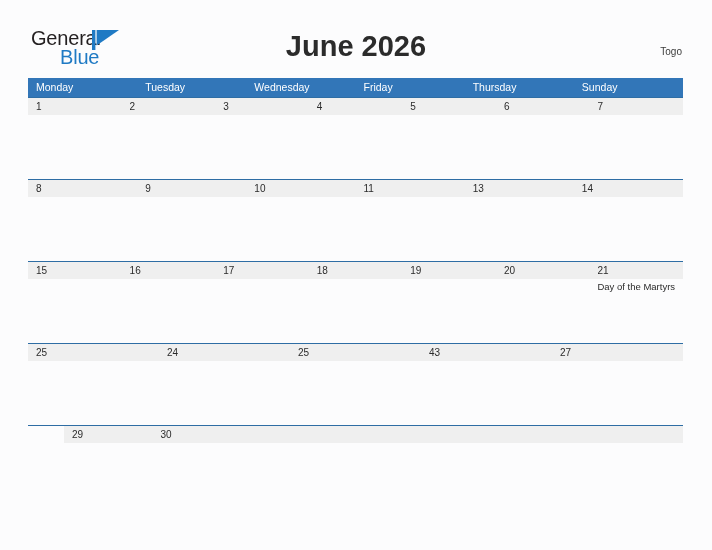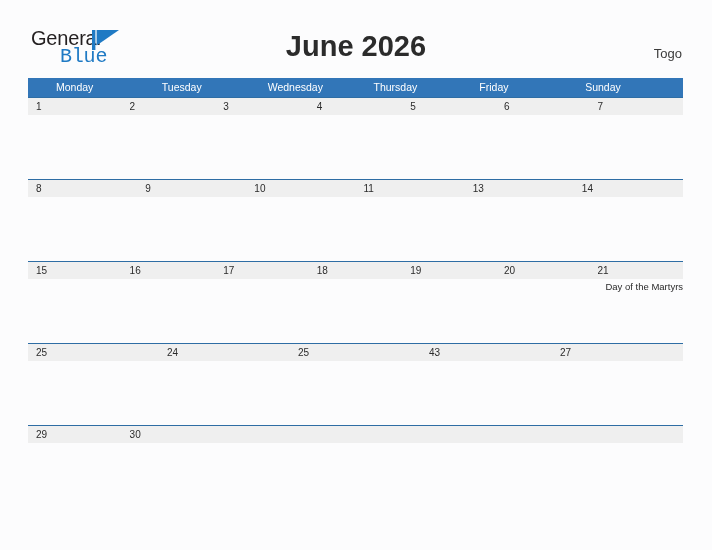--- a/index.html
+++ b/index.html
@@ -42,21 +42,21 @@
     letter-spacing: -0.2px;
     font-family: "Liberation Sans", sans-serif;
   }
   .logo-blue {
     position: absolute;
     left: 29px;
     top: 19px;
     font-size: 20px;
     color: #1f7ac4;
     letter-spacing: -0.2px;
-    font-family: Liberation Mono, monospace;
+    font-family: Liberation Sans, sans-serif;
   }
   .logo-flag {
     position: absolute;
     left: 61px;
     top: 2px;
     width: 30px;
     height: 20px;
   }
   .cal-title {
     position: absolute;
@@ -67,36 +67,35 @@
     font-size: 29px;
     color: #2b2b2b;
     font-weight: bold;
     margin: 0;
     letter-spacing: 0px;
   }
   .country {
     position: absolute;
     right: 30px;
     top: 46px;
-    font-size: 13px;
+    font-size: 10px;
     color: #3b3b3b;
   }
 
   
   .calendar {
     position: absolute;
     left: 28px;
     top: 78px;
     width: 655px;
   }
   .dow-header {
     display: flex;
     background: #3276b8;
     height: 19px;
-    padding-left: 20px;
   }
   .dow-cell {
     flex: 1 1 0;
     color: #ffffff;
     font-size: 10.5px;
     line-height: 19px;
     padding-left: 8px;
     box-sizing: border-box;
     white-space: nowrap;
     overflow: hidden;
@@ -138,25 +137,25 @@
     line-height: 17px;
     height: 17px;
   }
   .day-event {
     display: block;
     font-size: 9.5px;
     color: #2b2b2b;
     line-height: 13px;
     margin-top: 1px;
     white-space: nowrap;
-    text-align: right;
   }
   
   .week-row.last .week-days {
     height: 20px;
+    margin-left: 36px;
   }
 </style>
 </head>
 <body>
 
 <div class="page">
 
   <div class="top-bar">
 
     <div class="logo">
@@ -174,22 +173,22 @@
 
     <div class="country">Togo</div>
   </div>
 
   <div class="calendar">
 
     <div class="dow-header">
       <div class="dow-cell">Monday</div>
       <div class="dow-cell">Tuesday</div>
       <div class="dow-cell">Wednesday</div>
+      <div class="dow-cell">Friday</div>
       <div class="dow-cell">Thursday</div>
-      <div class="dow-cell">Friday</div>
       <div class="dow-cell">Sunday</div>
     </div>
 
     <div class="week-row">
       <div class="week-days">
         <div class="week-band"></div>
         <div class="day-cell">
           <span class="day-num">1</span>
           <span class="day-event"></span>
         </div>

